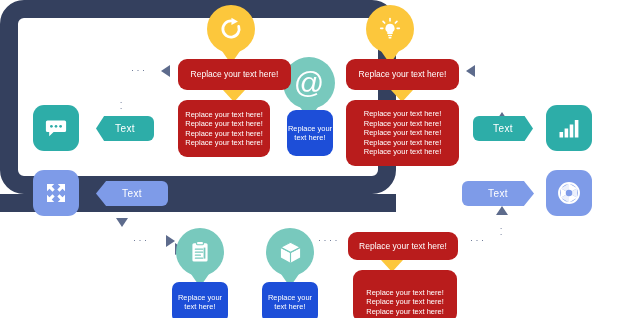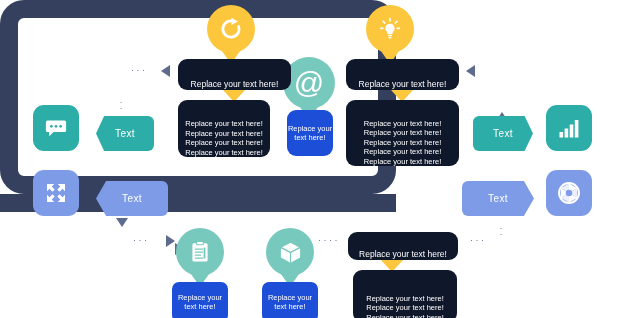--- a/index.html
+++ b/index.html
@@ -36,38 +36,38 @@
   .tile{
     position:absolute;width:46px;height:46px;border-radius:11px;
     display:flex;align-items:center;justify-content:center;
   }
   .tile.teal{background:#2dada8;}
   .tile.peri{background:#7e9be8;}
   .tile svg{display:block;}
 
   
   .tag{
-    position:absolute;height:35px;
+    position:absolute;height:25px;
     display:flex;align-items:center;justify-content:center;
     color:#ffffff;font-size:10px;letter-spacing:.4px;
   }
   .tag.teal{background:#2dada8;}
   .tag.peri{background:#7e9be8;}
   .tag.arrow-left{clip-path:polygon(0% 50%, 14% 0%, 100% 0%, 100% 100%, 14% 100%);}
   .tag.arrow-right{clip-path:polygon(0% 0%, 86% 0%, 100% 50%, 86% 100%, 0% 100%);}
   .tag span{pointer-events:none;}
 
   
   .bubble{
     position:absolute;border-radius:9px;
     color:#ffffff;
     display:flex;align-items:center;justify-content:center;
     text-align:center;
   }
-  .bubble.yellow{background:#0f172a;align-items:flex-end;}
+  .bubble.yellow{background:#b91c1c;}
   .bubble.teal{background:#1d4ed8;}
   .bubble .txt{padding:0 6px;}
 
   
   .notch{position:absolute;width:0;height:0;border-left:11px solid transparent;border-right:11px solid transparent;}
   .notch.yellow{border-top:12px solid #fcc73c;}
 
   
   .pin{position:absolute;}
   .pin .circ{

